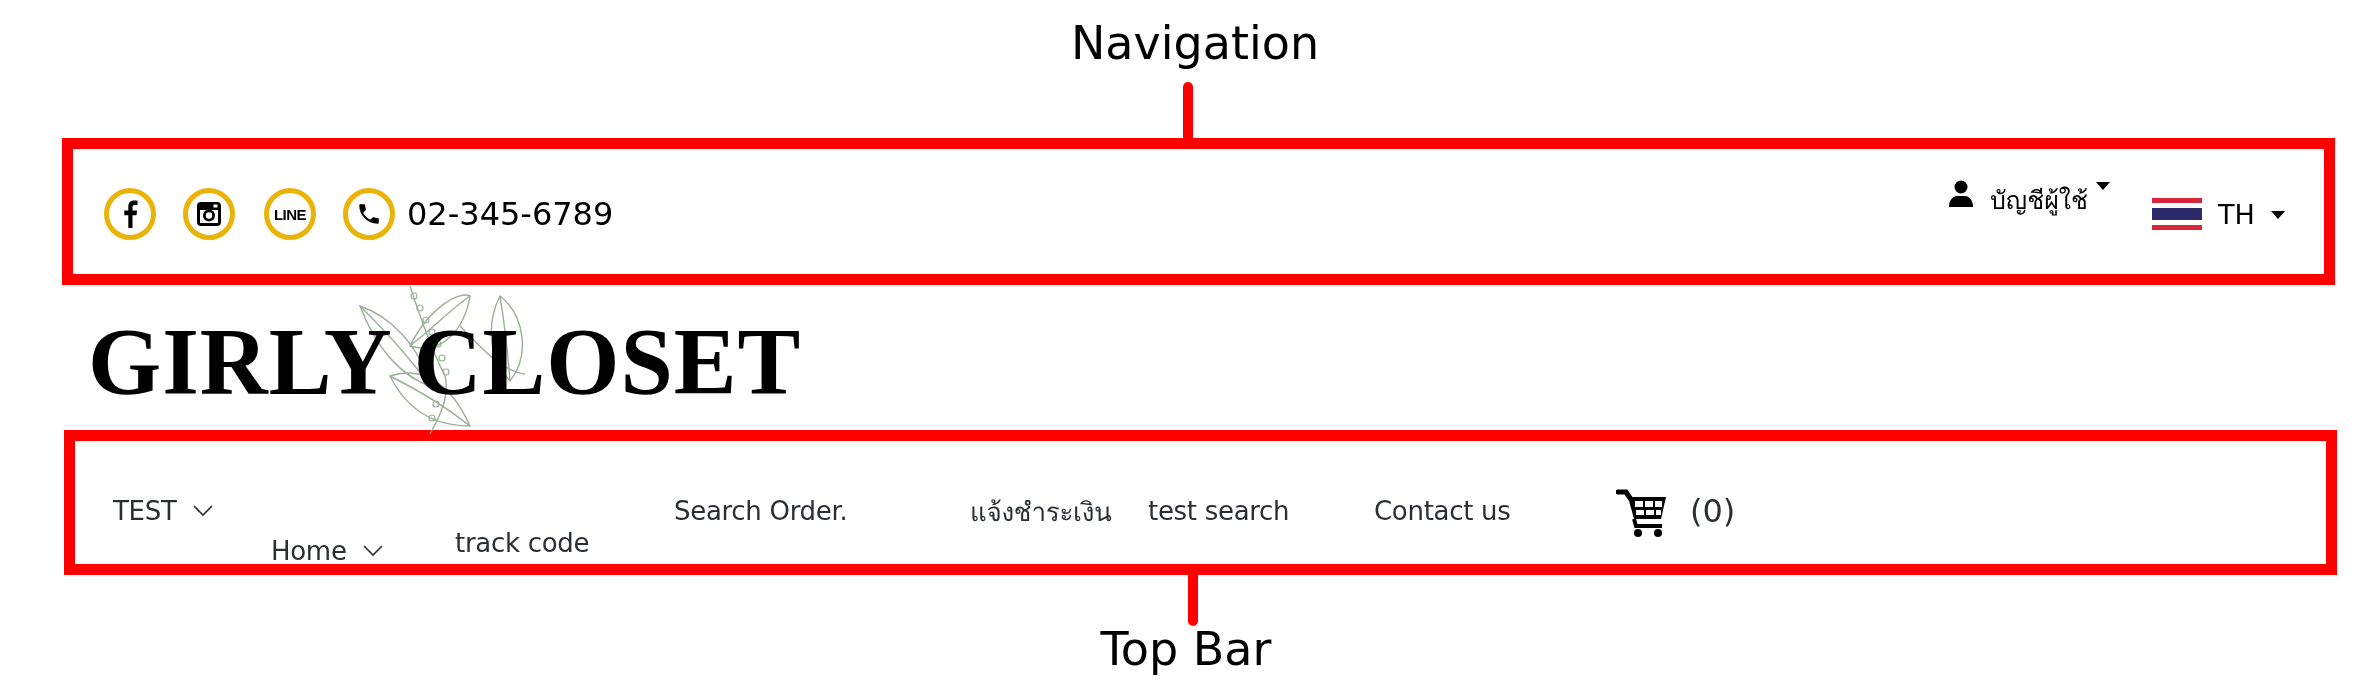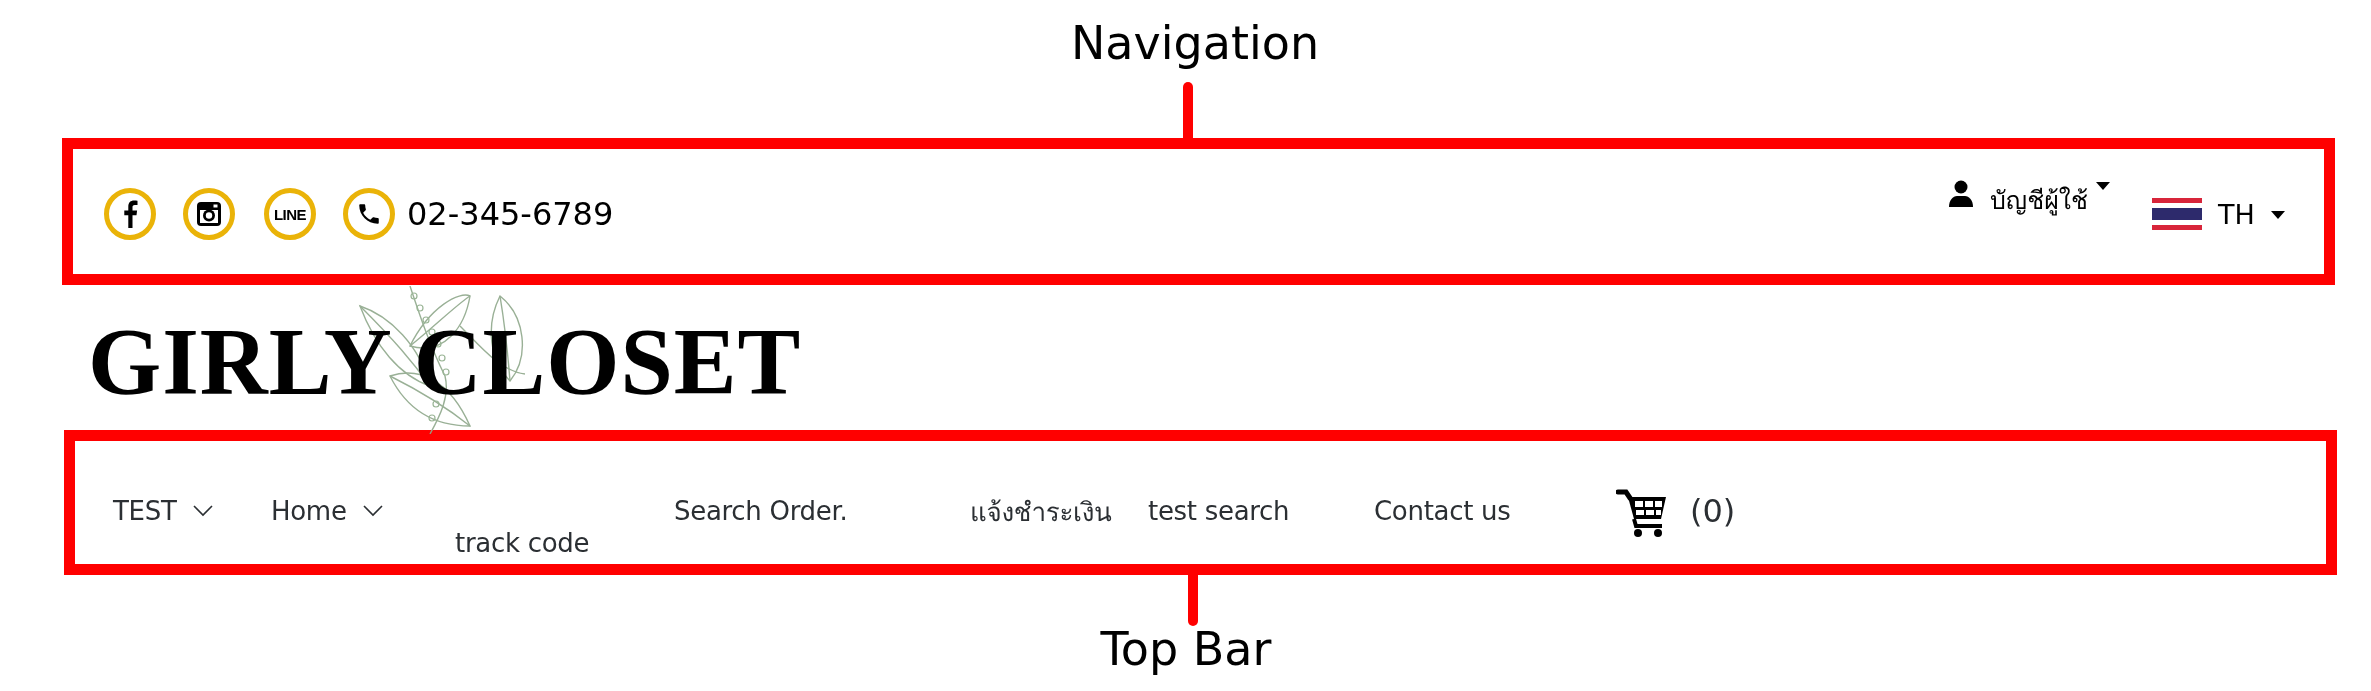--- a/index.html
+++ b/index.html
@@ -269,21 +269,21 @@
 
 <nav>
   <div class="menu-item" style="left:113px;">
     <span>TEST</span>
     <span class="chev">
       <svg width="20" height="12" viewBox="0 0 20 12">
           <path d="M1 1 L10 10 L19 1" fill="none" stroke="#2b2f33" stroke-width="1.6"></path>
         </svg>
     </span>
   </div>
-  <div class="menu-item" style="left:271px;">
+  <div class="menu-item" style="left:271px;margin-top:40px;">
     <span>Home</span>
     <span class="chev">
       <svg width="20" height="12" viewBox="0 0 20 12">
           <path d="M1 1 L10 10 L19 1" fill="none" stroke="#2b2f33" stroke-width="1.6"></path>
         </svg>
     </span>
   </div>
   <div class="menu-item" style="left:455px;margin-top:32px;">
     <span>track code</span>
   </div>

